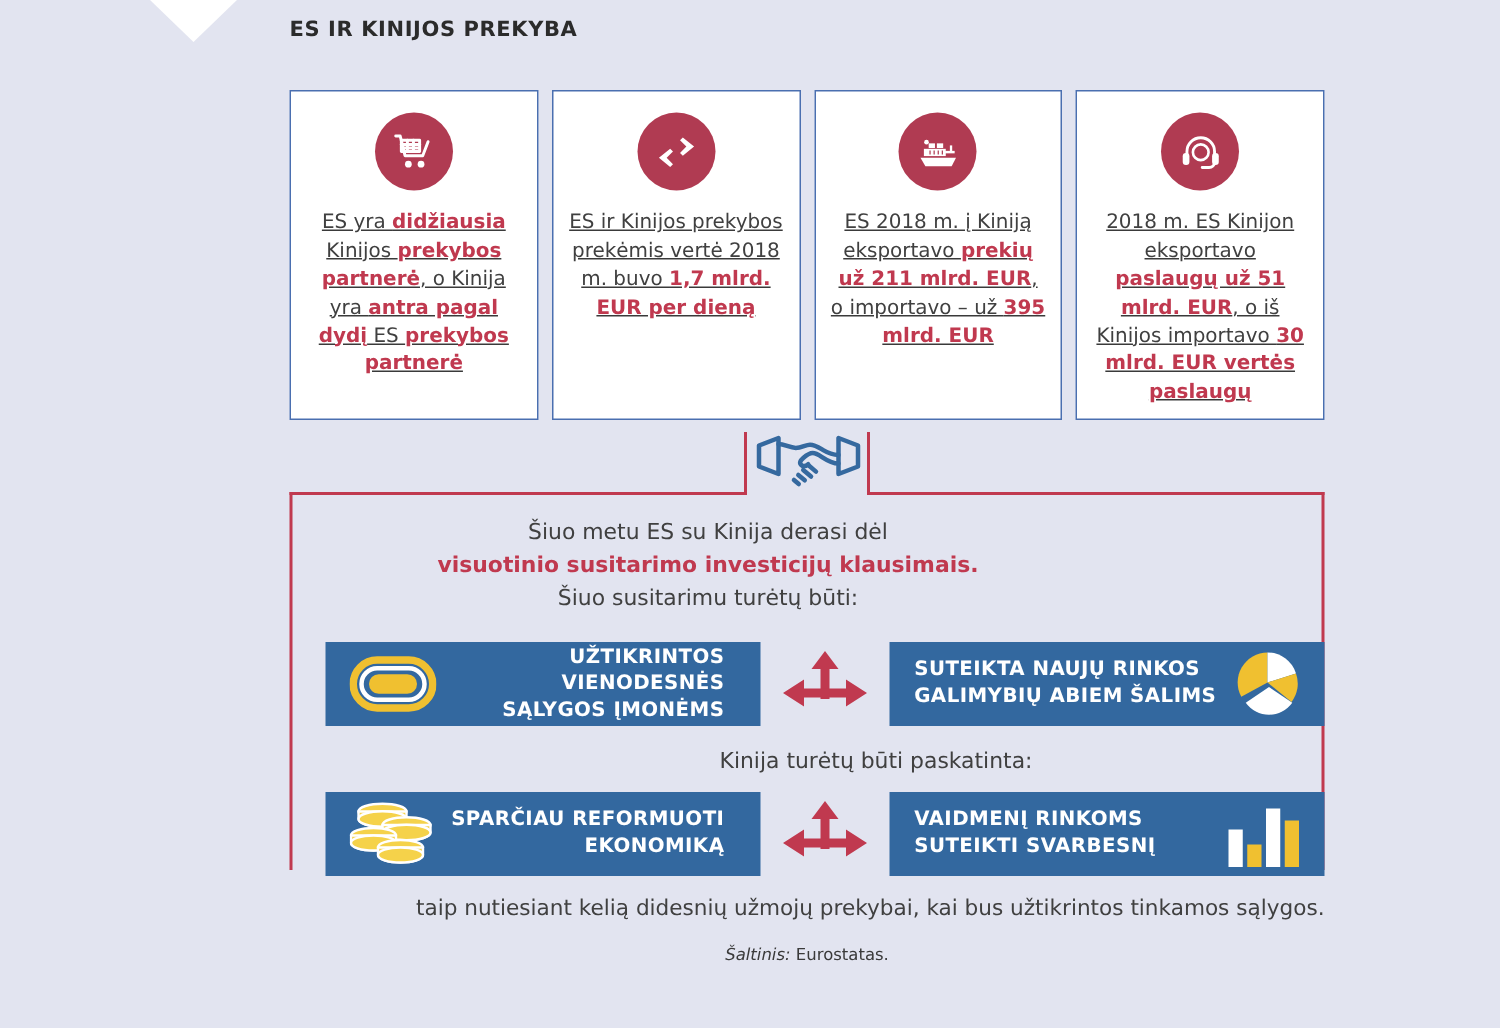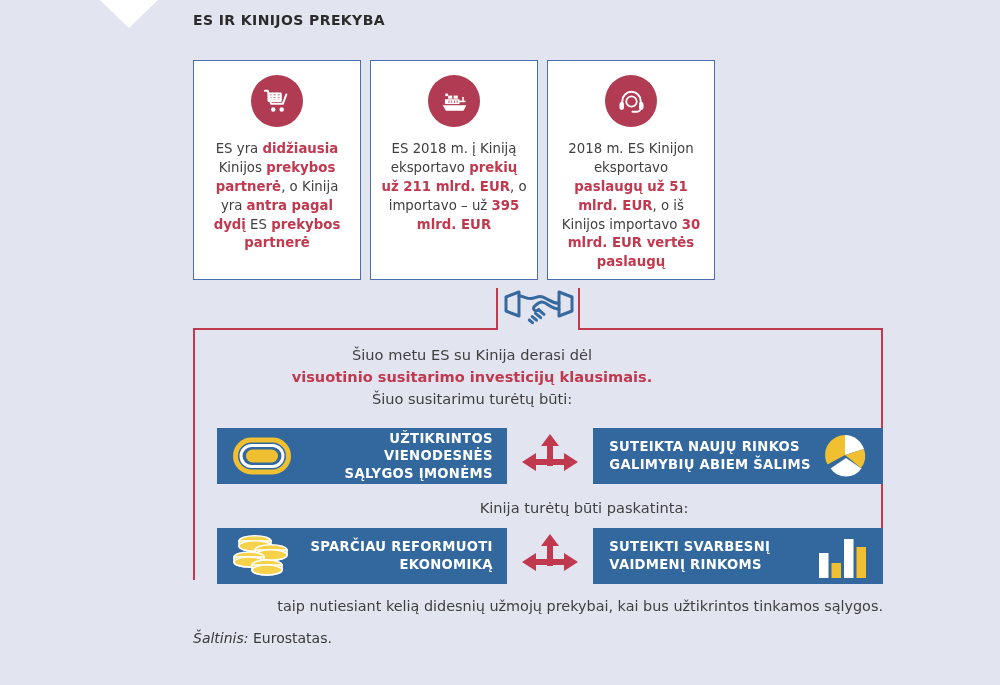--- a/index.html
+++ b/index.html
@@ -39,20 +39,21 @@
   }
 
   
   .cards {
     position: absolute;
     left: 193px;
     top: 60px;
     width: 690px;
     display: flex;
     gap: 9px;
+    text-decoration: underline;
   }
   .card {
     width: 168px;
     height: 220px;
     background: #ffffff;
     border: 1.6px solid #4a6fb0;
     box-sizing: border-box;
     padding: 14px 10px 8px 10px;
     display: flex;
     flex-direction: column;
@@ -166,21 +167,21 @@
   .blue-bar {
     background: #33689f;
     height: 56px;
     display: flex;
     align-items: center;
     box-sizing: border-box;
   }
   .bar-left {
     width: 300px;
     justify-content: space-between;
-    padding: 0 14px 0 16px;
+    padding: 0 24px 0 16px;
     margin-left: 24px;
   }
   .bar-right {
     width: 300px;
     justify-content: space-between;
     padding: 0 14px 0 16px;
   }
   .bar-label {
     color: #ffffff;
     font-size: 13.2px;
@@ -206,22 +207,22 @@
     width: 690px;
     text-align: right;
     font-size: 14.4px;
     color: #404040;
   }
   .source {
     position: absolute;
     left: 193px;
     top: 630px;
     width: 690px;
-    text-align: left;
-    font-size: 14px;
+    text-align: center;
+    font-size: 11px;
     color: #3a3a3a;
   }
   .source i { font-style: italic; }
 </style>
 </head>
 <body>
 
 <div class="corner-chevron"></div>
 
 <div class="page-title">ES IR KINIJOS PREKYBA</div>
@@ -241,20 +242,31 @@
         </g>
         <circle cx="12" cy="25" r="2.4" fill="#ffffff"></circle>
         <circle cx="21" cy="25" r="2.4" fill="#ffffff"></circle>
       </svg>
     </div>
     <div class="card-text">
       <span>ES yra </span><b>didžiausia</b><span> Kinijos </span><b>prekybos partnerė</b><span>, o Kinija yra </span><b>antra pagal dydį</b><span> ES </span><b>prekybos partnerė</b>
     </div>
   </div>
 
+  <div class="card">
+    <div class="card-icon">
+      <svg width="30" height="30" viewBox="0 0 32 32">
+        <path d="M6 12.5h17l-4.5-4.5 2-2 8 6.5-8 6.5-2-2 4.5-4.5H6z" fill="#ffffff"></path>
+        <path d="M26 21.5H9l4.5 4.5-2 2-8-6.5 8-6.5 2 2L9 21.5h17z" fill="#ffffff" transform="translate(0,-1)"></path>
+      </svg>
+    </div>
+    <div class="card-text">
+      <span>ES ir Kinijos prekybos prekėmis vertė 2018 m. buvo </span><b>1,7 mlrd. EUR per dieną</b>
+    </div>
+  </div>
 
   <div class="card">
     <div class="card-icon">
       <svg width="31" height="31" viewBox="0 0 34 34">
         <g fill="#ffffff">
           <path d="M4 21h26l-3.2 6.2H7.6z"></path>
           <rect x="6.5" y="14.5" width="16" height="5.3"></rect>
           <rect x="10" y="10.5" width="4.6" height="3.4"></rect>
           <rect x="16" y="10.5" width="4.6" height="3.4"></rect>
           <rect x="22" y="16" width="7" height="1.8"></rect>
@@ -391,22 +403,22 @@
     <svg width="58" height="46" viewBox="0 0 58 46">
       <g fill="#c0394f">
         <polygon points="29,1 38,13 32,13 32,33 26,33 26,13 20,13"></polygon>
         <polygon points="1,29 15,20 15,26 43,26 43,20 57,29 43,38 43,32 15,32 15,38"></polygon>
       </g>
     </svg>
   </div>
 
   <div class="blue-bar bar-right">
     <div class="bar-label">
+      <div>VAIDMENĮ RINKOMS</div>
       <div>SUTEIKTI SVARBESNĮ</div>
-      <div>VAIDMENĮ RINKOMS</div>
     </div>
     <div class="bar-icon">
       <svg width="52" height="44" viewBox="0 0 52 44">
         <rect x="2" y="19" width="9.5" height="25" fill="#ffffff"></rect>
         <rect x="14.5" y="29" width="9.5" height="15" fill="#f0c030"></rect>
         <rect x="27" y="5" width="9.5" height="39" fill="#ffffff"></rect>
         <rect x="39.5" y="13" width="9.5" height="31" fill="#f0c030"></rect>
       </svg>
     </div>
   </div>

